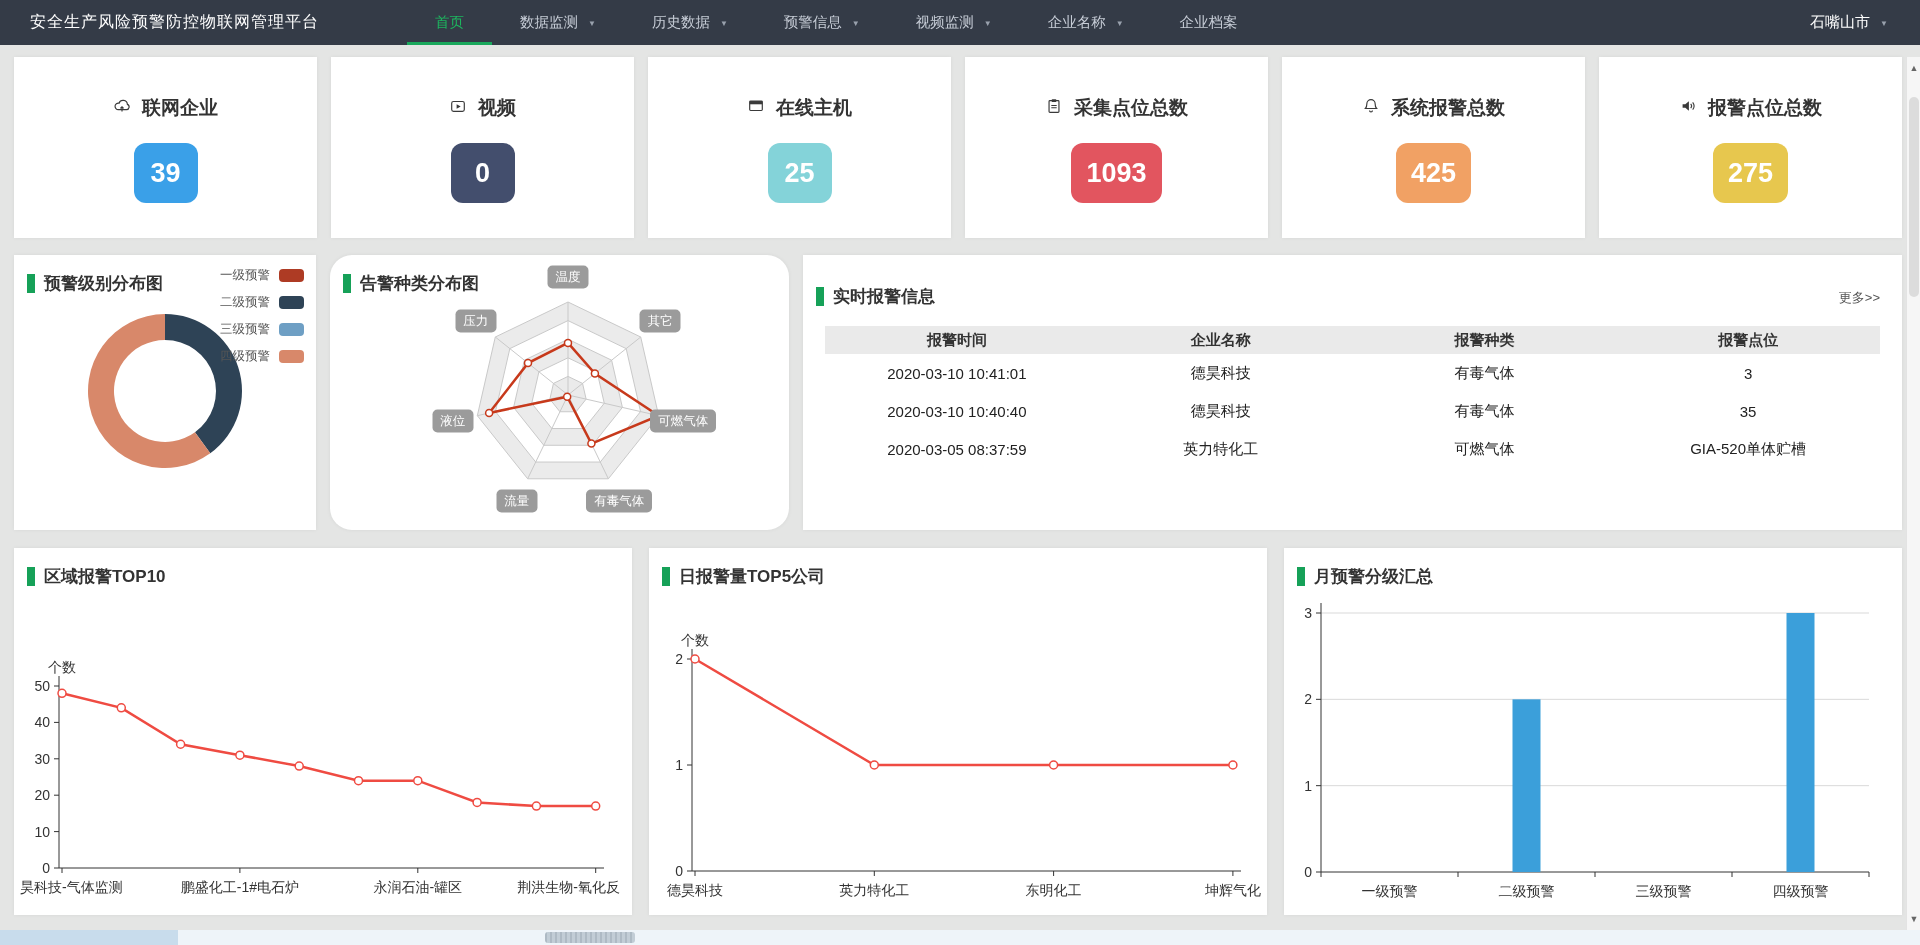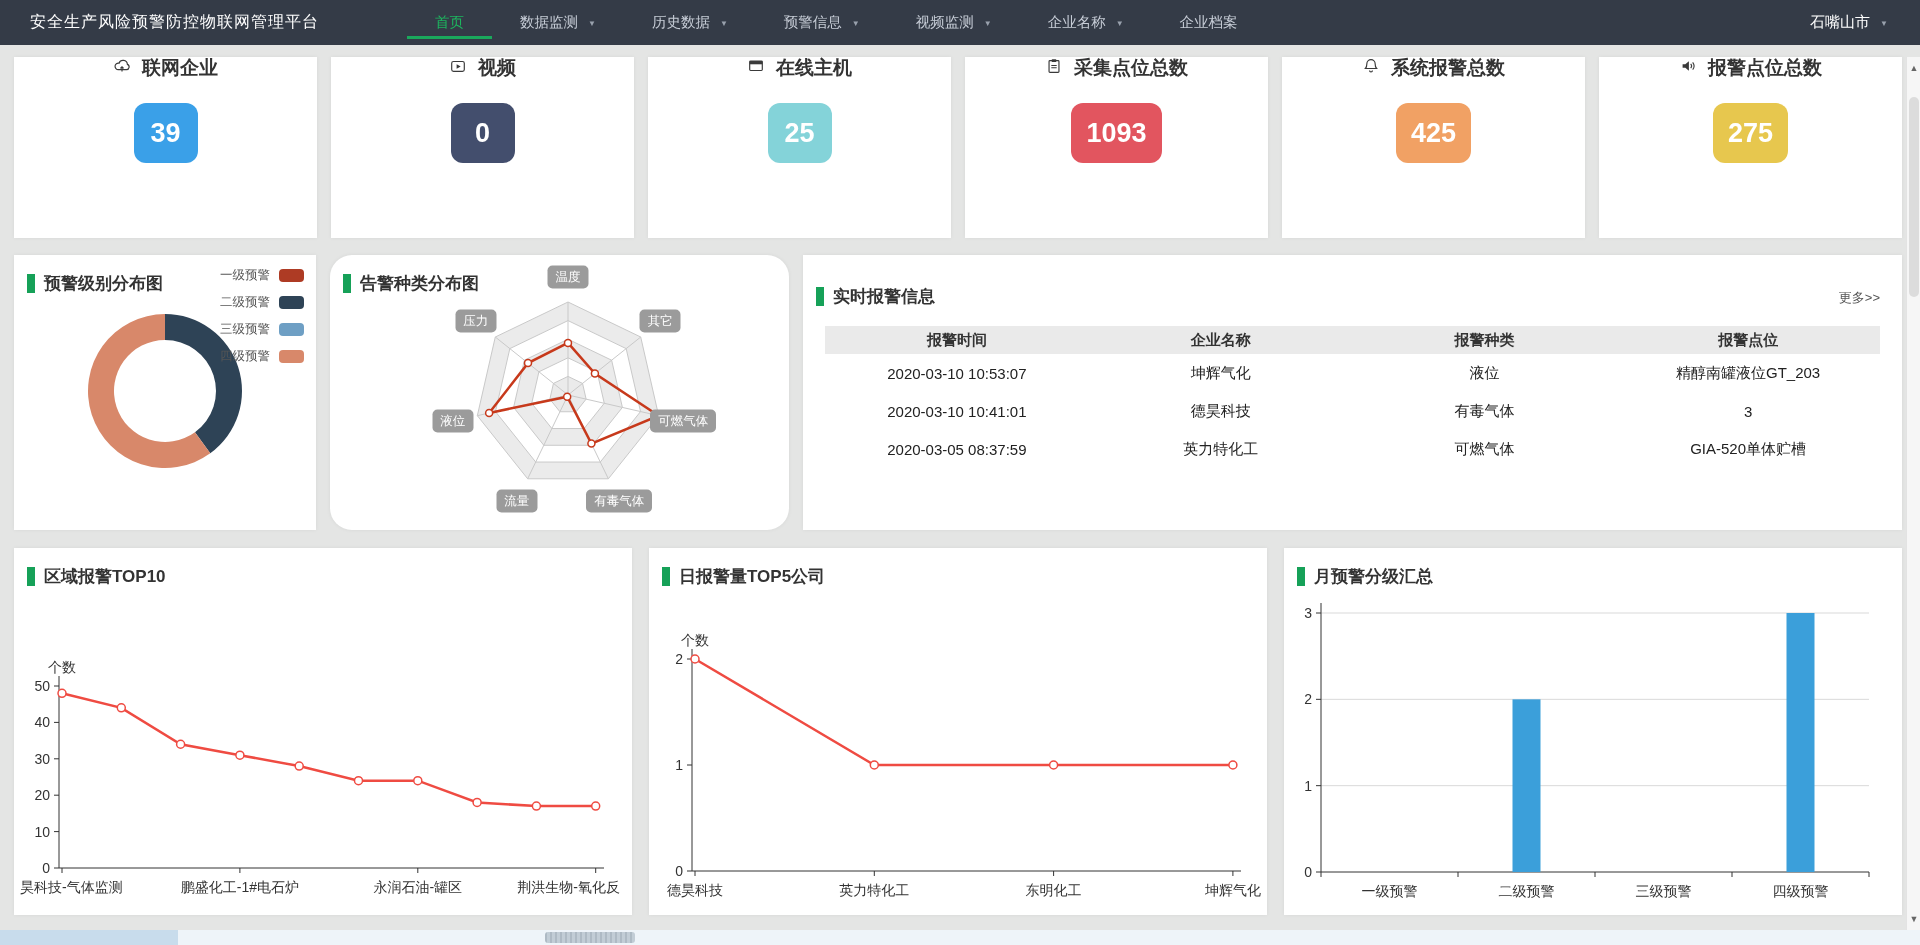--- a/index.html
+++ b/index.html
@@ -4,32 +4,32 @@
 <style>
   * { margin:0; padding:0; box-sizing:border-box; }
   html,body { width:1920px; height:945px; overflow:hidden; background:#e4e5e4;
     font-family:"Liberation Sans","DejaVu Sans",sans-serif; }
 
   
   .nav { position:absolute; left:0; top:0; width:1920px; height:45px; background:#343b47;
     display:flex; align-items:center; }
   .nav-title { color:#ffffff; font-size:16px; margin-left:30px; letter-spacing:1px; }
   .nav-menu { display:flex; margin-left:88px; height:45px; }
-  .nav-item { height:39px; line-height:45px; padding:0 28px; font-size:14.5px; color:#c7cdd7;
+  .nav-item { height:45px; line-height:45px; padding:0 28px; font-size:14.5px; color:#c7cdd7;
     cursor:pointer; white-space:nowrap; }
   .nav-item .caret { font-size:8px; color:#99a1ad; margin-left:10px; vertical-align:middle; }
   .nav-item.active { color:#1db65f; box-shadow:inset 0 -3px 0 #1aa85c; }
   .nav-region { margin-left:auto; margin-right:32px; color:#ffffff; font-size:15px; cursor:pointer; }
   .nav-region .caret { font-size:8px; color:#99a1ad; margin-left:10px; vertical-align:middle; }
 
   
   .stats-row { position:absolute; left:14px; top:57px; width:1888px; height:181px;
     display:flex; gap:14px; }
   .stat-card { flex:1; background:#fff; box-shadow:0 0 4px rgba(0,0,0,.06);
-    display:flex; flex-direction:column; align-items:center; }
+    display:flex; flex-direction:column; align-items:center; padding-top:40px; }
   .stat-head { display:flex; align-items:center; gap:11px; height:22px; }
   .stat-head svg { width:18px; height:18px; }
   .stat-label { font-size:19px; font-weight:700; color:#333; }
   .stat-badge { margin-top:24px; min-width:64px; height:60px; border-radius:12px;
     color:#fff; font-size:27px; font-weight:700; display:flex; align-items:center;
     justify-content:center; padding:0 15px; }
 
   
   .card { background:#fff; position:relative; box-shadow:0 0 4px rgba(0,0,0,.06); }
   .card-title { position:absolute; left:13px; top:17px; display:flex; align-items:center;
@@ -236,30 +236,30 @@
       <thead>
           <tr id="alarm-thead-row">
             <th>报警时间</th>
             <th>企业名称</th>
             <th>报警种类</th>
             <th>报警点位</th>
           </tr>
         </thead>
       <tbody id="alarm-tbody">
           <tr>
-            <td>2020-03-10 10:53:07</td>
-            <td>坤辉气化</td>
-            <td>液位</td>
-            <td>精醇南罐液位GT_203</td>
-          </tr>
-          <tr>
             <td>2020-03-10 10:41:01</td>
             <td>德昊科技</td>
             <td>有毒气体</td>
             <td>3</td>
+          </tr>
+          <tr>
+            <td>2020-03-10 10:40:40</td>
+            <td>德昊科技</td>
+            <td>有毒气体</td>
+            <td>35</td>
           </tr>
           <tr>
             <td>2020-03-05 08:37:59</td>
             <td>英力特化工</td>
             <td>可燃气体</td>
             <td>GIA-520单体贮槽</td>
           </tr>
         </tbody>
     </table>
   </div>

